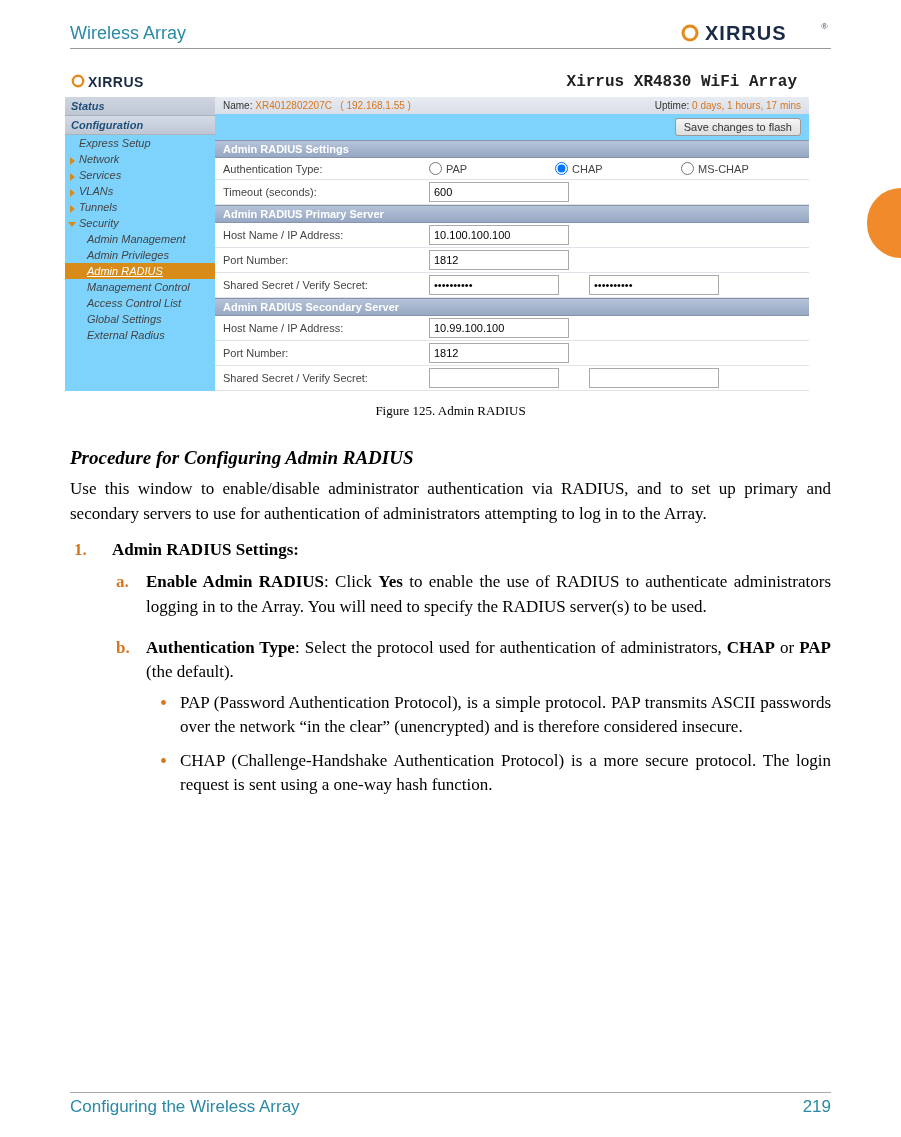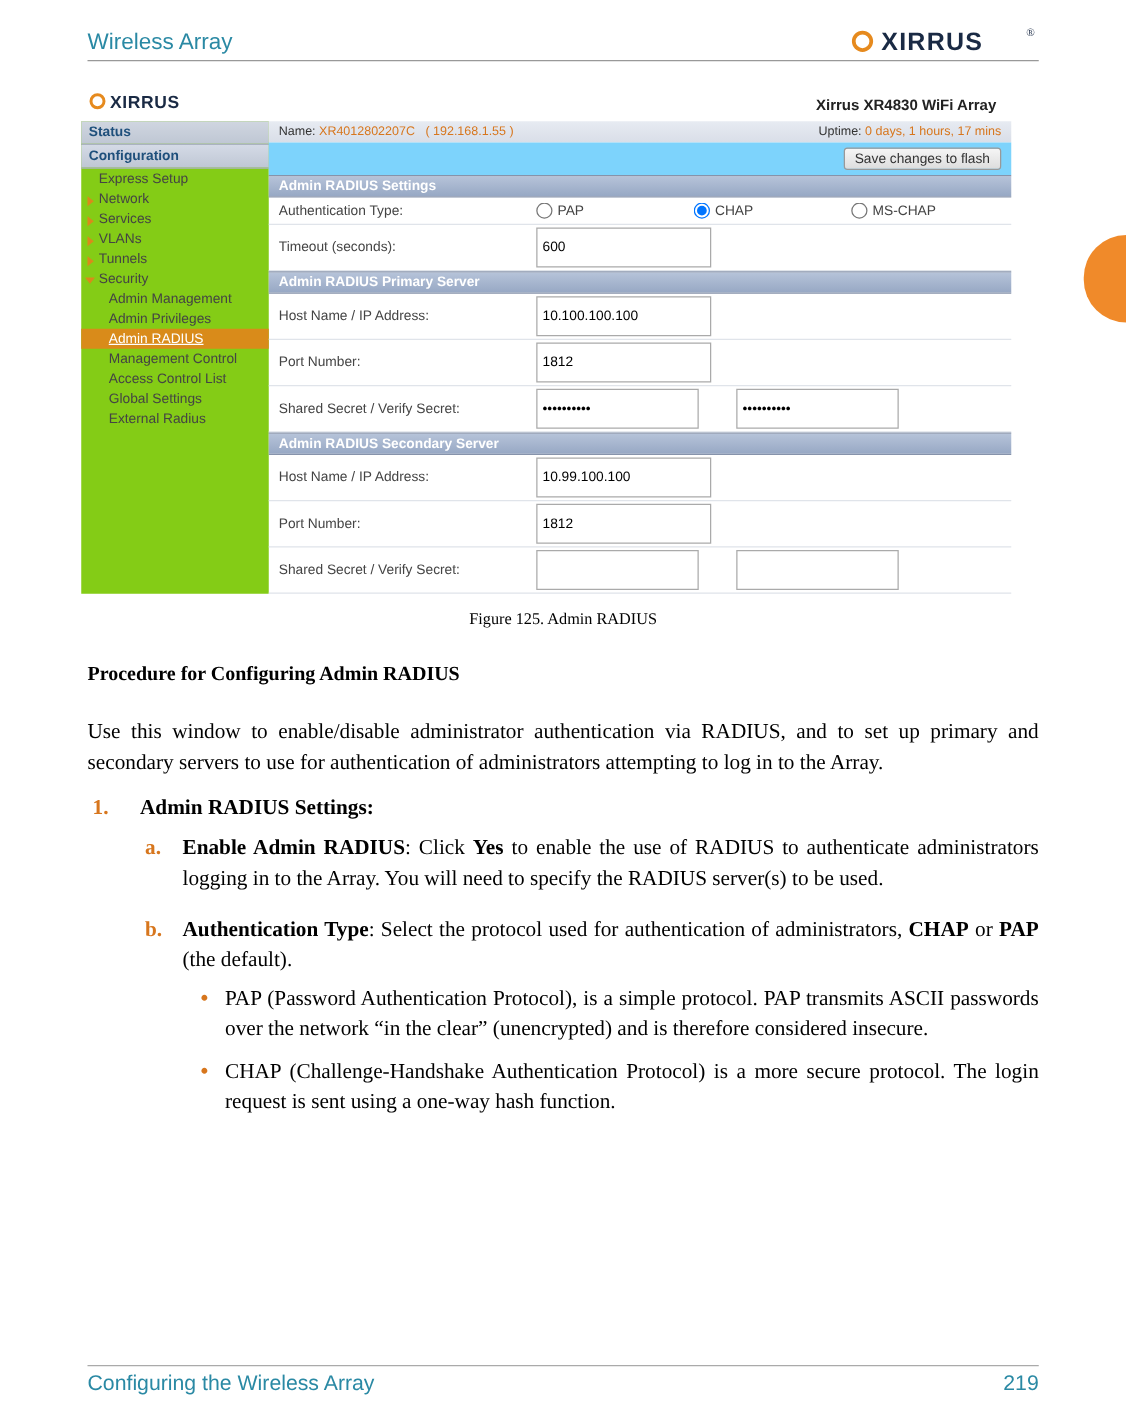--- a/index.html
+++ b/index.html
@@ -43,30 +43,32 @@
   .ui-topbar {
     display: flex;
     justify-content: space-between;
     align-items: flex-end;
     padding: 4px 6px 6px 6px;
   }
   .ui-brand svg { display:block; }
   .ui-topbar-right {
     color: #222;
     font-weight: bold;
-    font-size: 12px;
+    font-size: 16px;
+    font-family: Liberation Mono, monospace;
   }
   .ui-row {
     display: flex;
     width: 100%;
   }
   .ui-sidebar {
     width: 150px;
     flex: 0 0 150px;
-    background: #84cc16;
+    background: #7dd3fc;
+    font-style: italic;
   }
   .ui-content {
     flex: 1;
     padding-left: 0;
   }
   .sb-status {
     background: linear-gradient(#d0d6e0,#bfc7d4);
     color: #1e4f7b;
     font-weight: bold;
     padding: 3px 6px;
@@ -153,21 +155,21 @@
     padding:2px 8px;
     min-height:22px;
     border-bottom:1px solid #e0e4ea;
     font-size:11px;
     gap:6px;
   }
   .form-row .lbl { width: 200px; }
   .form-row .radio-col{ width:120px; display:inline-flex; align-items:center; gap:4px;}
   .form-input {
     width:140px;
-    height:32px;
+    height:20px;
     border:1px solid #aaa;
     font-size:11px;
     padding:1px 4px;
     font-family:Arial,sans-serif;
   }
   .two-inputs { display:flex; gap:30px;}
   .two-inputs .form-input{ width:130px; }
 
   .side-tab {
     position:absolute;
@@ -181,23 +183,24 @@
   }
 
   .caption {
     text-align:center;
     font-family: Georgia, serif;
     font-size:13px;
     margin: 12px 0 28px 0;
   }
 
   .proc-heading {
+    font-style: italic;
     font-weight: bold;
-    font-size:16px;
-    margin-bottom:24px;
+    font-size:19px;
+    margin-bottom:8px;
     font-family: Georgia, serif;
   }
   .para {
     font-size:17px;
     line-height:1.45;
     text-align: justify;
     margin-bottom:14px;
   }
   .ol1 {
     list-style:none;

